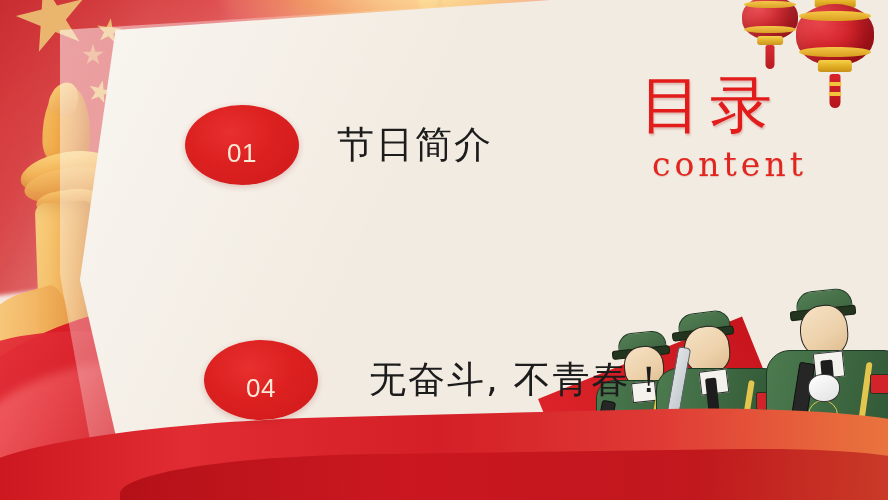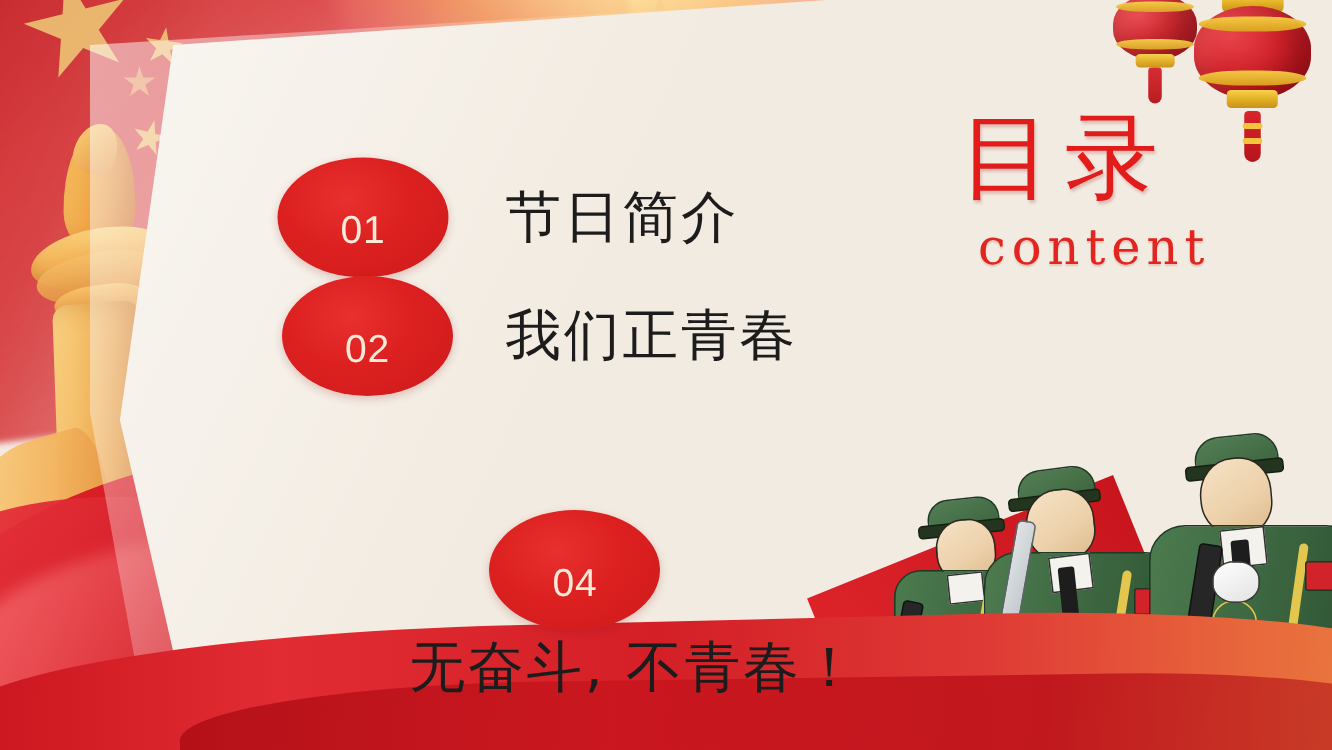--- a/index.html
+++ b/index.html
@@ -288,25 +288,25 @@
   }
   .rowlabel{
     color:#1c1c1c;font-size:37px;font-weight:400;
     font-family:"DejaVu Sans","Liberation Sans",sans-serif;
     letter-spacing:2px;white-space:nowrap;
   }
 
   #row-0{left:185px;top:105px;}
   #row-1{left:188px;top:184px;}
   #row-2{left:192px;top:262px;}
-  #row-3{left:193px;top:340px;flex-direction:column;}
+  #row-3{left:204px;top:340px;}
   #row-0 .rowlabel{margin-left:38px;}
   #row-1 .rowlabel{margin-left:35px;}
   #row-2 .rowlabel{margin-left:32px;}
-  #row-3 .rowlabel{margin-left:80px;}
+  #row-3 .rowlabel{margin-left:51px;}
 
   
   #title-block{position:absolute;left:640px;top:72px;width:220px;text-align:left;}
   #title-cn{
     font-family:"DejaVu Serif","Liberation Serif",serif;
     font-size:62px;color:#e21b1b;letter-spacing:8px;line-height:1.05;
     text-shadow:1px 2px 2px rgba(150,20,20,.22);
     white-space:nowrap;
   }
   #title-en{
@@ -426,26 +426,20 @@
 
   <div id="menu">
 
     <div class="row" id="row-0">
       <div class="bullet">
         <span>01</span>
       </div>
       <div class="rowlabel">节日简介</div>
     </div>
 
-    <div class="row" id="row-1">
-      <div class="bullet">
-        <span>02</span>
-      </div>
-      <div class="rowlabel">我们正青春</div>
-    </div>
 
 
     <div class="row" id="row-3">
       <div class="bullet">
         <span>04</span>
       </div>
       <div class="rowlabel">无奋斗, 不青春！</div>
     </div>
   </div>
 

